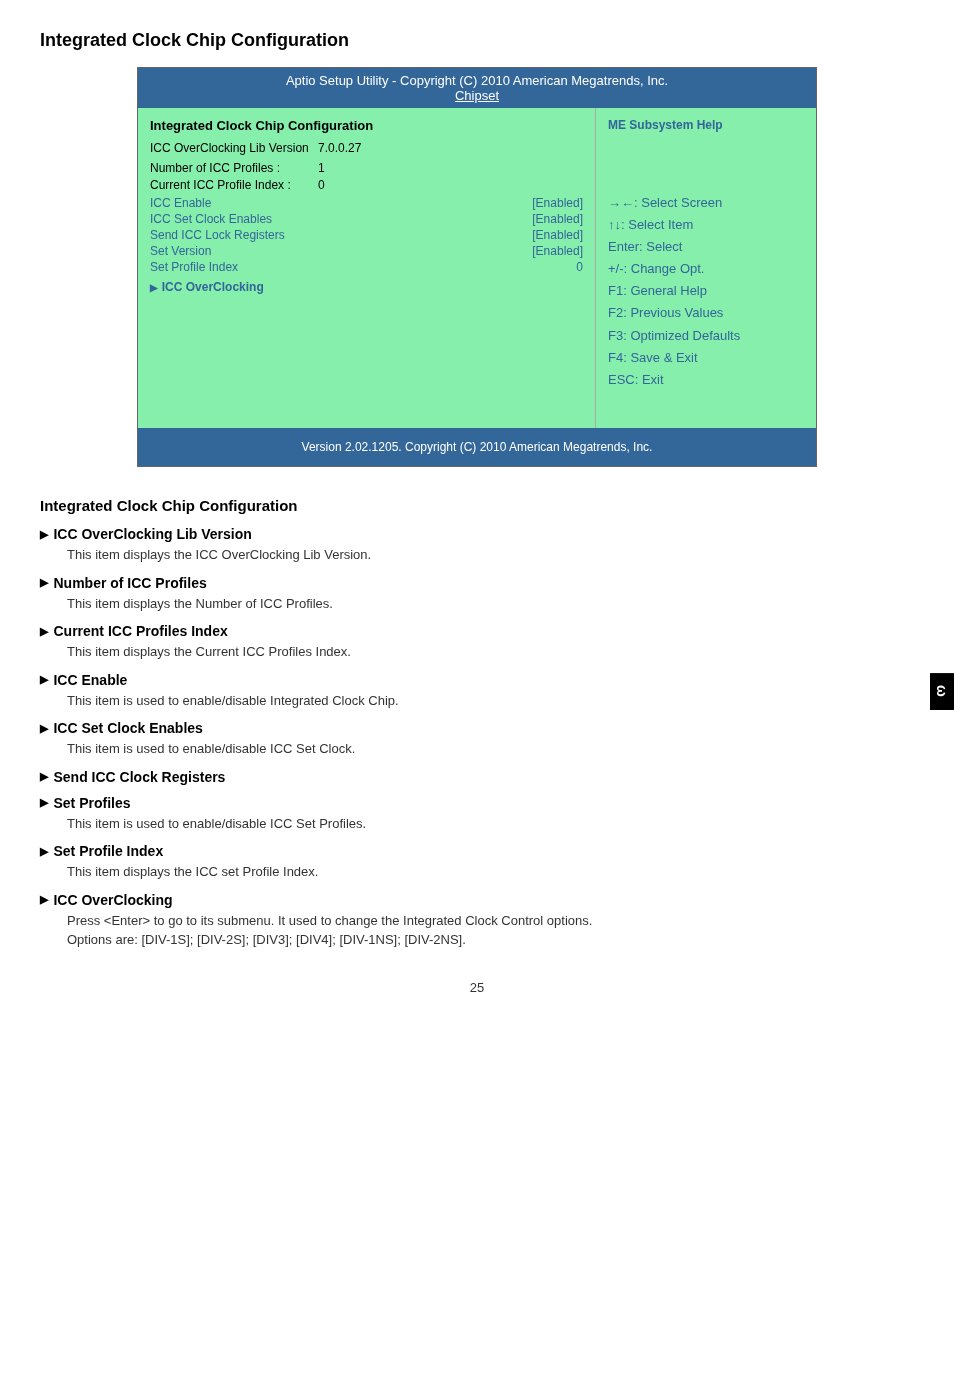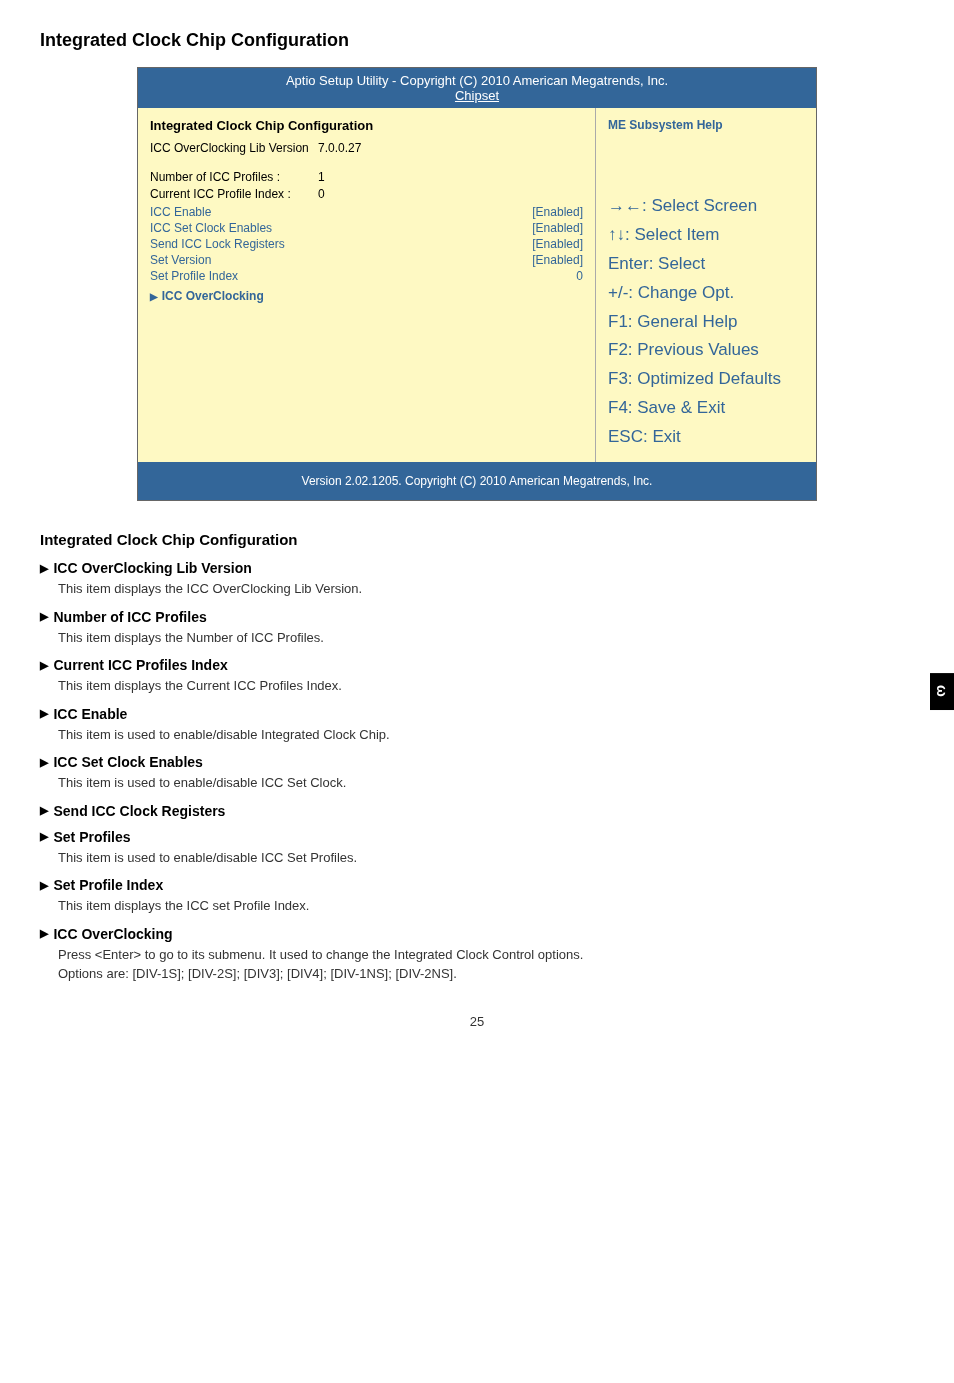--- a/index.html
+++ b/index.html
@@ -17,21 +17,21 @@
       font-weight: bold;
       margin-bottom: 16px;
       color: #000;
     }
 
     
     .bios-box {
       border: 1px solid #666;
       width: 680px;
       margin: 0 auto 30px auto;
-      background: #fef9c3;
+      background: #86efac;
     }
 
     .bios-header {
       background: #336699;
       color: #fff;
       text-align: center;
       padding: 5px 10px;
       font-size: 13px;
     }
 
@@ -113,21 +113,21 @@
       font-size: 12px;
       font-weight: bold;
       margin-bottom: 4px;
     }
 
     .bios-help-divider {
       margin-top: 60px;
     }
 
     .bios-nav {
-      font-size: 17px;
+      font-size: 13px;
       color: #336699;
       line-height: 1.7;
     }
 
     .bios-footer {
       background: #336699;
       color: #fff;
       text-align: center;
       padding: 12px 10px;
       font-size: 12px;
@@ -153,21 +153,21 @@
       gap: 5px;
       margin-bottom: 3px;
     }
 
     .bullet-title::before {
       content: "▶";
       font-size: 11px;
     }
 
     .bullet-text {
-      margin-left: 18px;
+      margin-left: 27px;
       font-size: 13px;
       color: #333;
       line-height: 1.5;
     }
 
     .page-number {
       text-align: center;
       margin-top: 30px;
       font-size: 13px;
       color: #333;
@@ -203,21 +203,21 @@
   <div class="bios-body">
 
     <div class="bios-left">
       <div class="bios-section-title">Integrated Clock Chip Configuration</div>
 
       <div class="bios-row">
         <span class="label">ICC OverClocking Lib Version</span>
         <span class="value">7.0.0.27</span>
       </div>
 
-      <div class="bios-row" style="margin-top:15px;">
+      <div class="bios-row" style="margin-top:6px;">
         <span class="label">Number of ICC Profiles :</span>
         <span class="value">1</span>
       </div>
       <div class="bios-row">
         <span class="label">Current ICC Profile Index :</span>
         <span class="value">0</span>
       </div>
 
       <div class="bios-settings">
 

